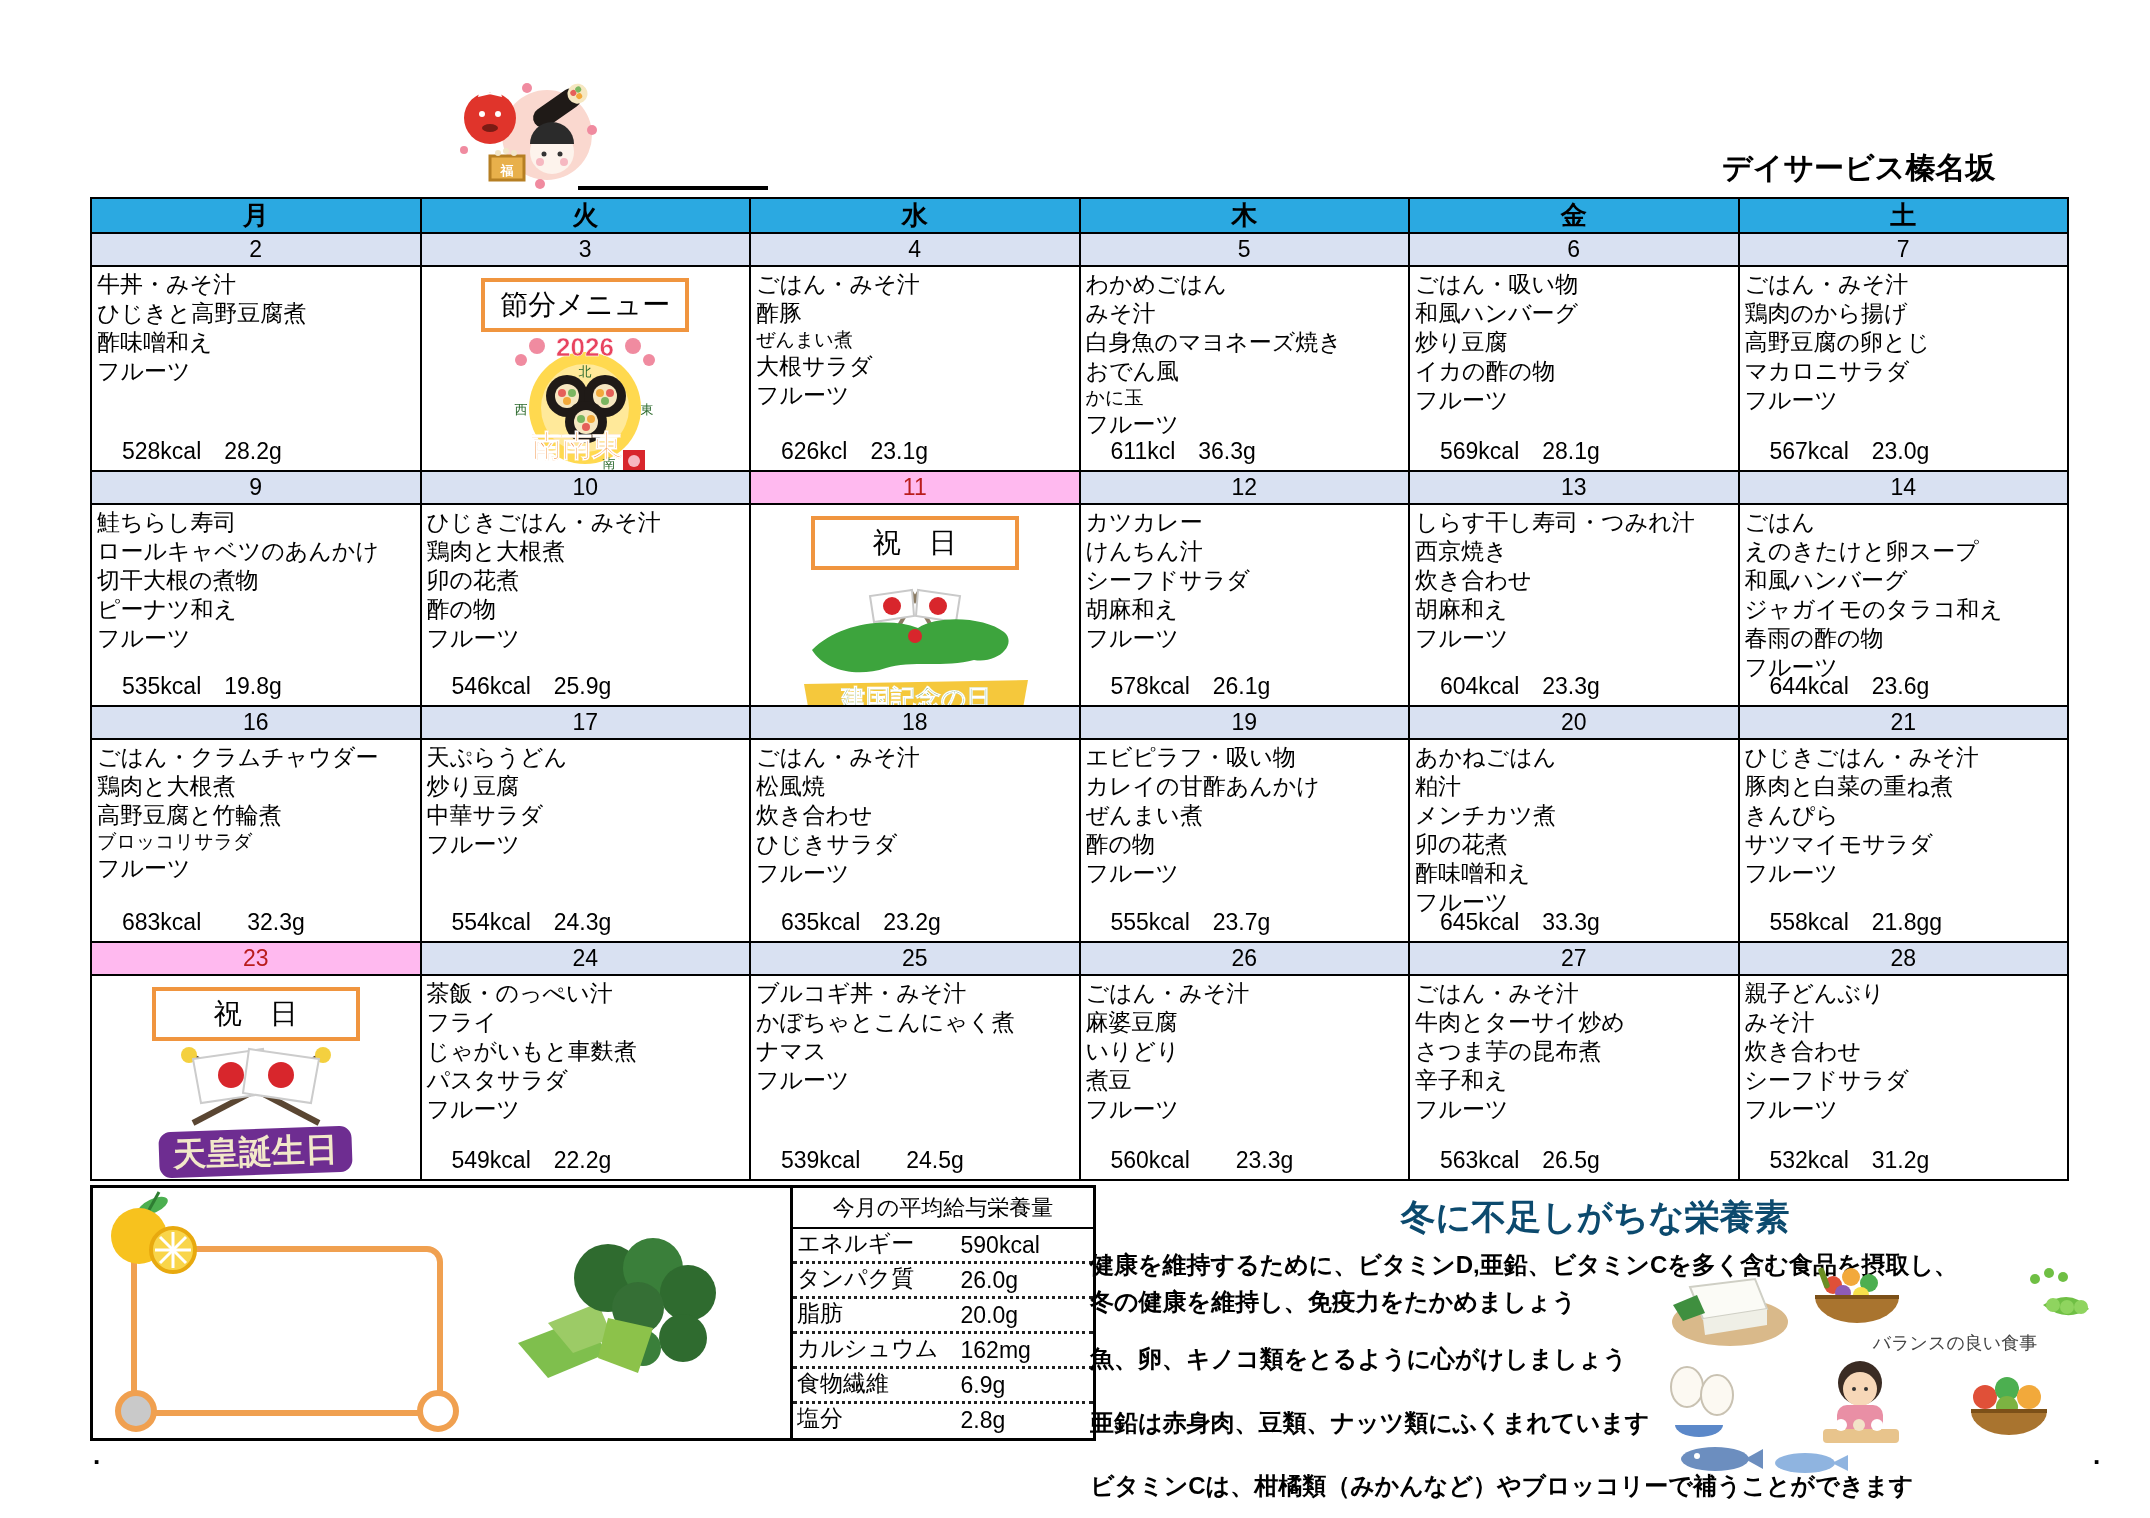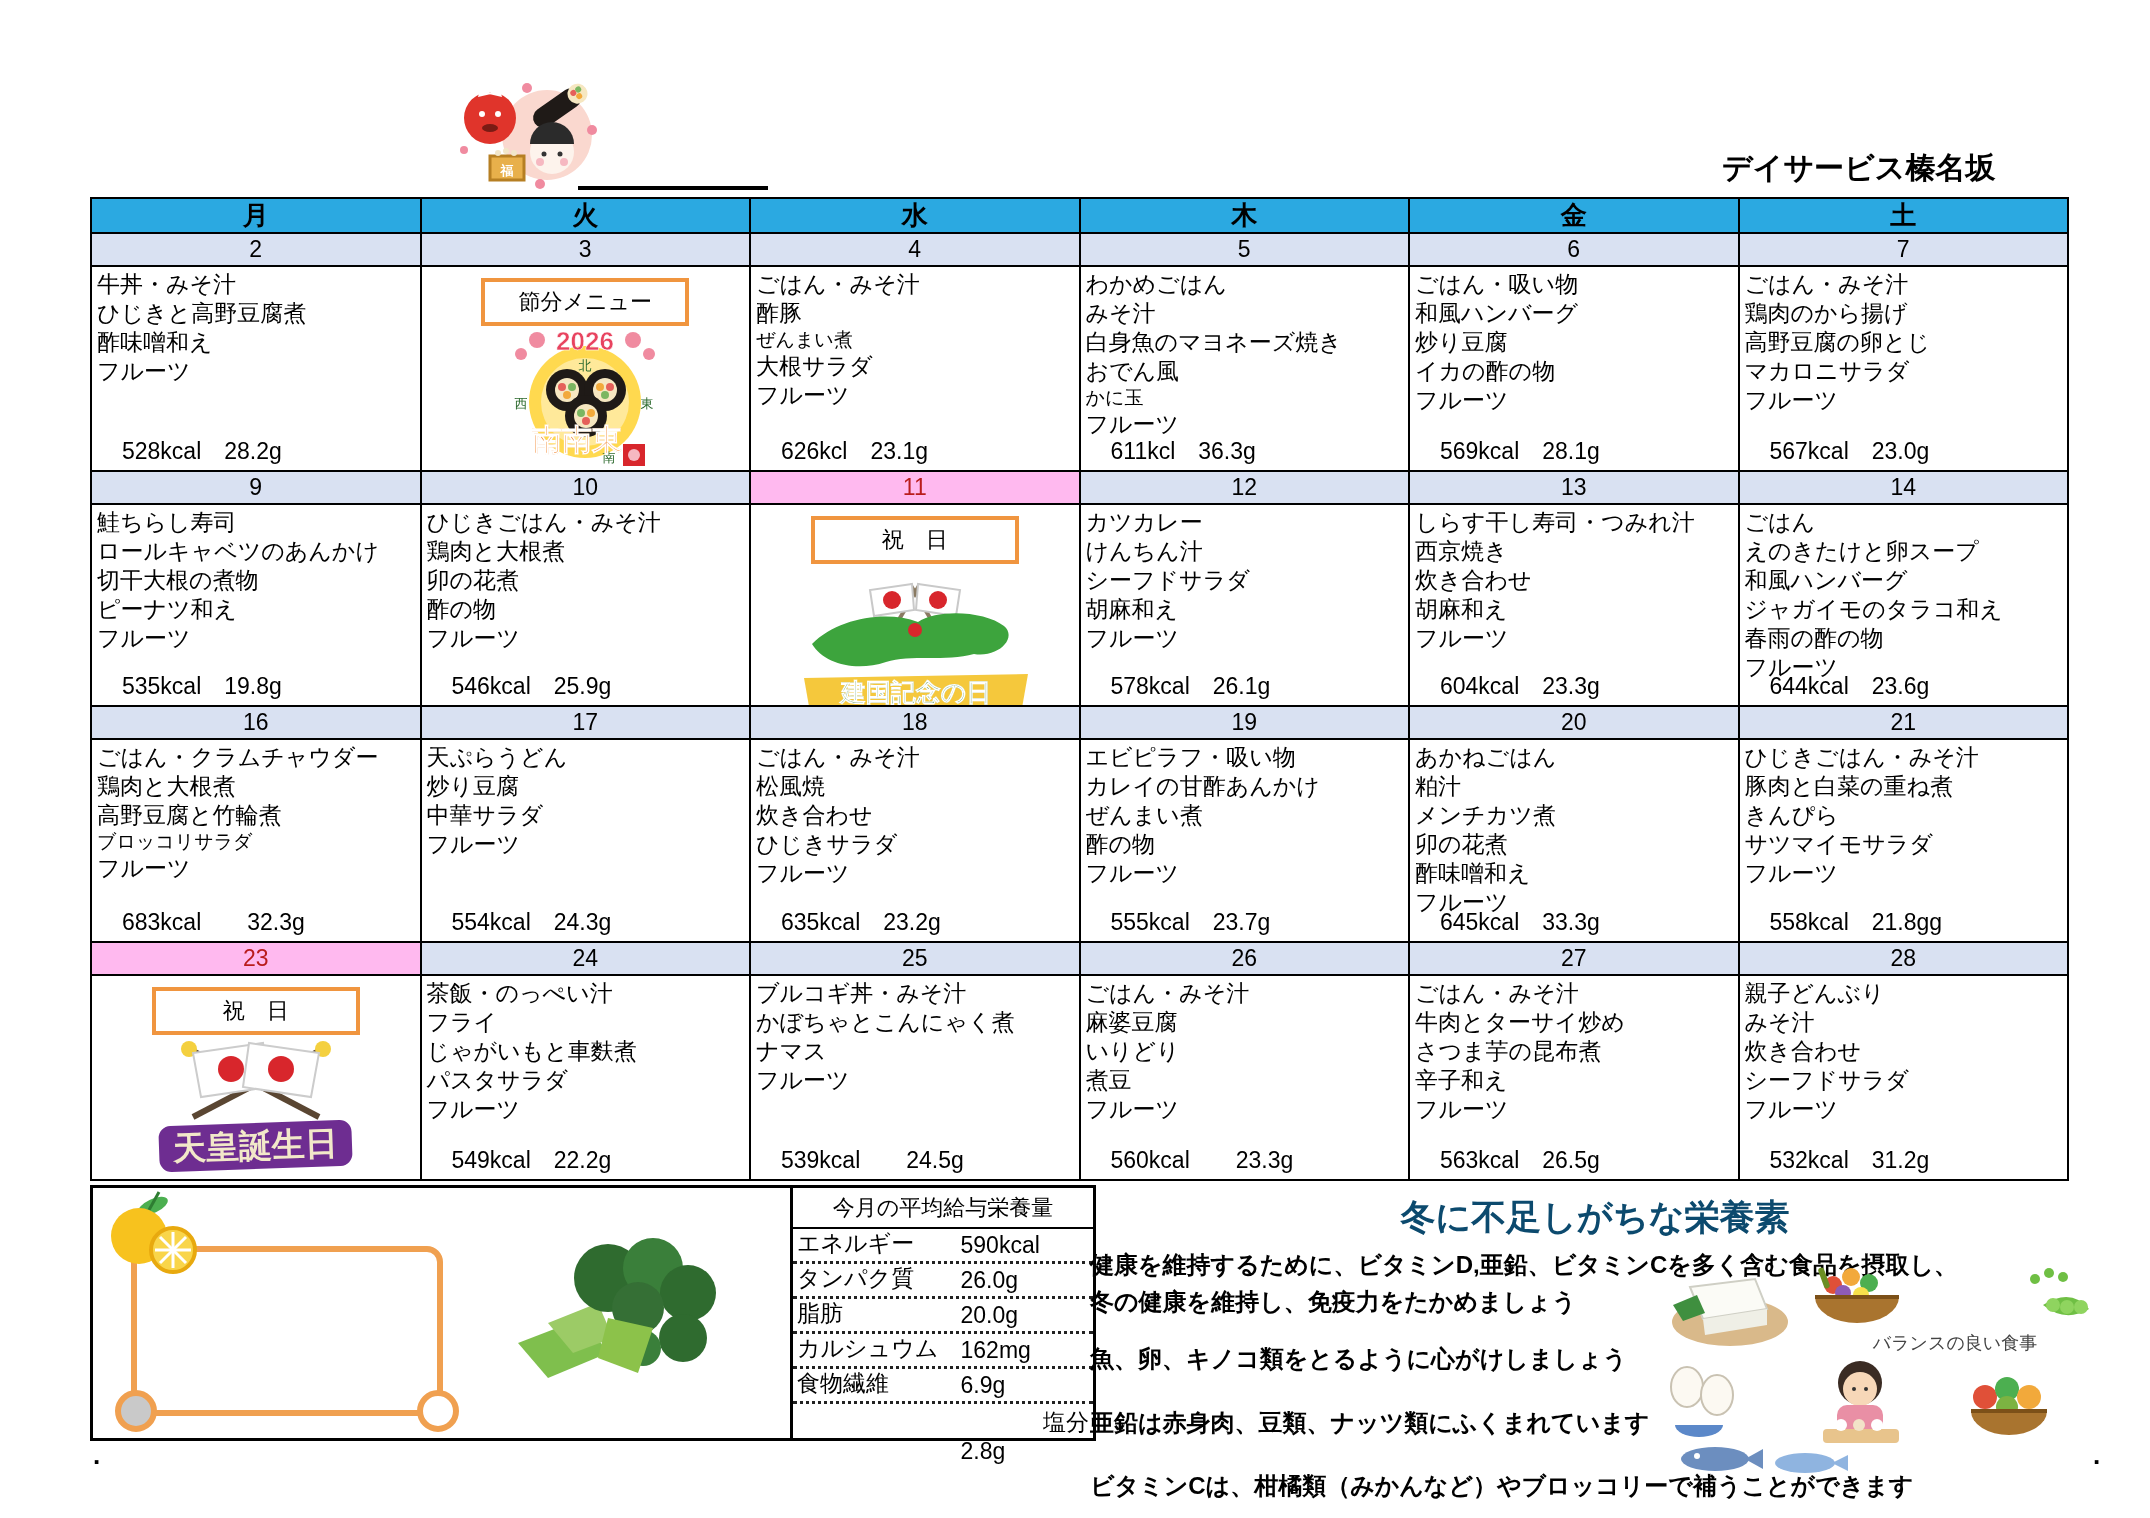--- a/index.html
+++ b/index.html
@@ -22,42 +22,42 @@
       font-size:26px;font-weight:bold;}
   .date-cell{background:#D9E1F2;display:flex;align-items:center;justify-content:center;font-size:23px;}
   .date-cell.special{background:#FFB9EF;color:#b91c1c;}
   .menu-cell{position:relative;padding:3px 5px;font-size:23px;line-height:1.26;overflow:hidden;}
   .item{white-space:nowrap;}
   .item.small{font-size:19px;}
   .kcal{position:absolute;bottom:4px;left:30px;white-space:pre;font-size:23px;}
 
   
   .ev-box{width:200px;margin:8px auto 2px;background:#fff;border:4px solid #F0953F;
-          font-size:22px;text-align:center;padding:9px 0;line-height:1;}
+          font-size:28px;text-align:center;padding:9px 0;line-height:1;}
   .ev-art{text-align:center;line-height:0;}
   .tennou-label{display:inline-block;margin-top:2px;background:#6E2D91;color:#F2E8C9;
           font-size:33px;font-weight:bold;padding:5px 14px;border-radius:12px;transform:rotate(-2deg);line-height:1.1;}
   .ev-center{text-align:center;}
 
   
   #bottom{position:absolute;left:90px;top:1185px;width:1975px;height:252px;}
   .note-box{position:absolute;left:0;top:0;width:700px;height:250px;border:3px solid #000;background:#fff;}
   .scroll-frame{position:absolute;left:38px;top:58px;width:300px;height:158px;
                 border:6px solid #F0A050;border-radius:16px;}
   .scroll-curl{position:absolute;width:30px;height:30px;border:6px solid #F0A050;border-radius:50%;background:#C9C9C9;}
   .curl-l{left:-22px;bottom:-22px;}
   .curl-r{right:-22px;bottom:-22px;background:#fff;}
   .note-text{position:absolute;left:55px;top:95px;width:270px;font-size:24px;line-height:1.45;}
   .lemon-art{position:absolute;left:8px;top:0px;}
   .broccoli-art{position:absolute;left:395px;top:35px;}
 
   .nutri-box{position:absolute;left:700px;top:0;width:300px;height:250px;border:3px solid #000;background:#fff;}
   .nutri-title{font-size:22px;text-align:center;padding:5px 0 4px;border-bottom:2px solid #000;}
   .nutri-row{display:flex;align-items:flex-end;font-size:23px;padding:3px 4px 2px;border-bottom:3px dotted #222;height:27px;}
-  .nutri-row:last-child{border-bottom:none;flex-direction:column;}
+  .nutri-row:last-child{border-bottom:none;}
   .nl{flex:1;}
   .nv{width:44%;text-align:left;}
 
   .winter{position:absolute;left:1000px;top:0;width:1010px;}
   .winter-title{font-size:35px;font-weight:bold;color:#0c4a6e;text-align:center;margin-top:9px;}
   .wline{font-size:24px;font-weight:bold;line-height:1.3;}
   .wl0{margin-top:8px;}
   .wl1{margin-top:6px;}
   .wl2{margin-top:26px;}
   .wl3{margin-top:32px;}

